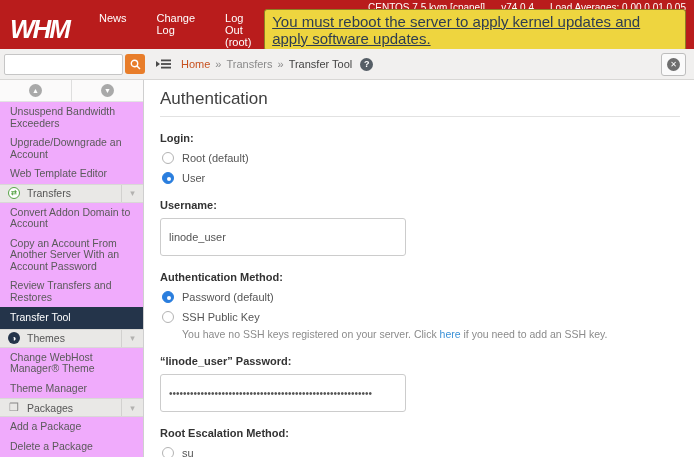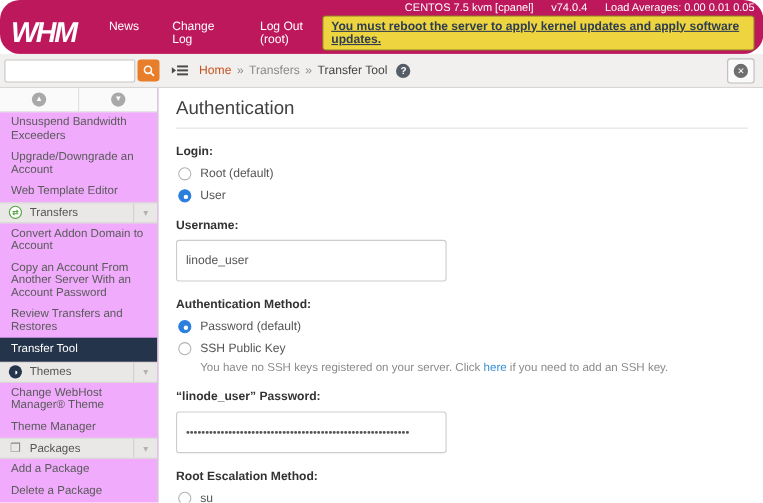--- a/index.html
+++ b/index.html
@@ -1,29 +1,29 @@
 <!DOCTYPE html>
 <html><head>
 <meta charset="utf-8">
 <style>
   * { margin:0; padding:0; box-sizing:border-box; }
   html,body { width:694px; height:457px; overflow:hidden; background:#fff;
     font-family:"Liberation Sans", sans-serif; }
 
   
-  .hdr { background:#be185d;border-radius:18px; }
+  .hdr { background:#b91c1c; }
   .hdr-info { display:flex; justify-content:flex-end; gap:16px;
     padding:2px 8px 0; font-size:10px; color:#fff; height:14px; }
   .hdr-row { display:flex; align-items:center; height:35px; padding:0 8px 4px 10px; }
   .logo { color:#fff; font-size:26px; font-weight:bold; font-style:italic;
     letter-spacing:-2px; margin-right:30px; cursor:pointer; }
   .hdr-nav { display:flex; gap:30px; font-size:11px; color:#fff; }
   .hdr-nav span { cursor:pointer; }
   .warning { margin-left:auto; background:#eed53f; border:1px solid #8d7f23;
-    border-radius:3px; color:#2e3d51; font-size:11px; font-weight:bold;
+    border-radius:3px; color:#2e3d51; font-size:15px; font-weight:normal;
     text-decoration:underline; padding:3px 7px; cursor:pointer; }
 
   
   .crumb-bar { display:flex; align-items:center; height:31px; background:#f1f0ef;
     border-bottom:1px solid #d8d7d5; position:relative; }
   .search-area { width:148px; display:flex; align-items:center; padding:0 3px 0 4px;
     flex:none; }
   .search-input { flex:1; min-width:0; height:21px; border:1px solid #c6c6c6;
     border-radius:2px; padding:0 5px; font-size:11px; }
   .search-btn { width:20px; height:20px; flex:none; margin-left:2px; border:none;

